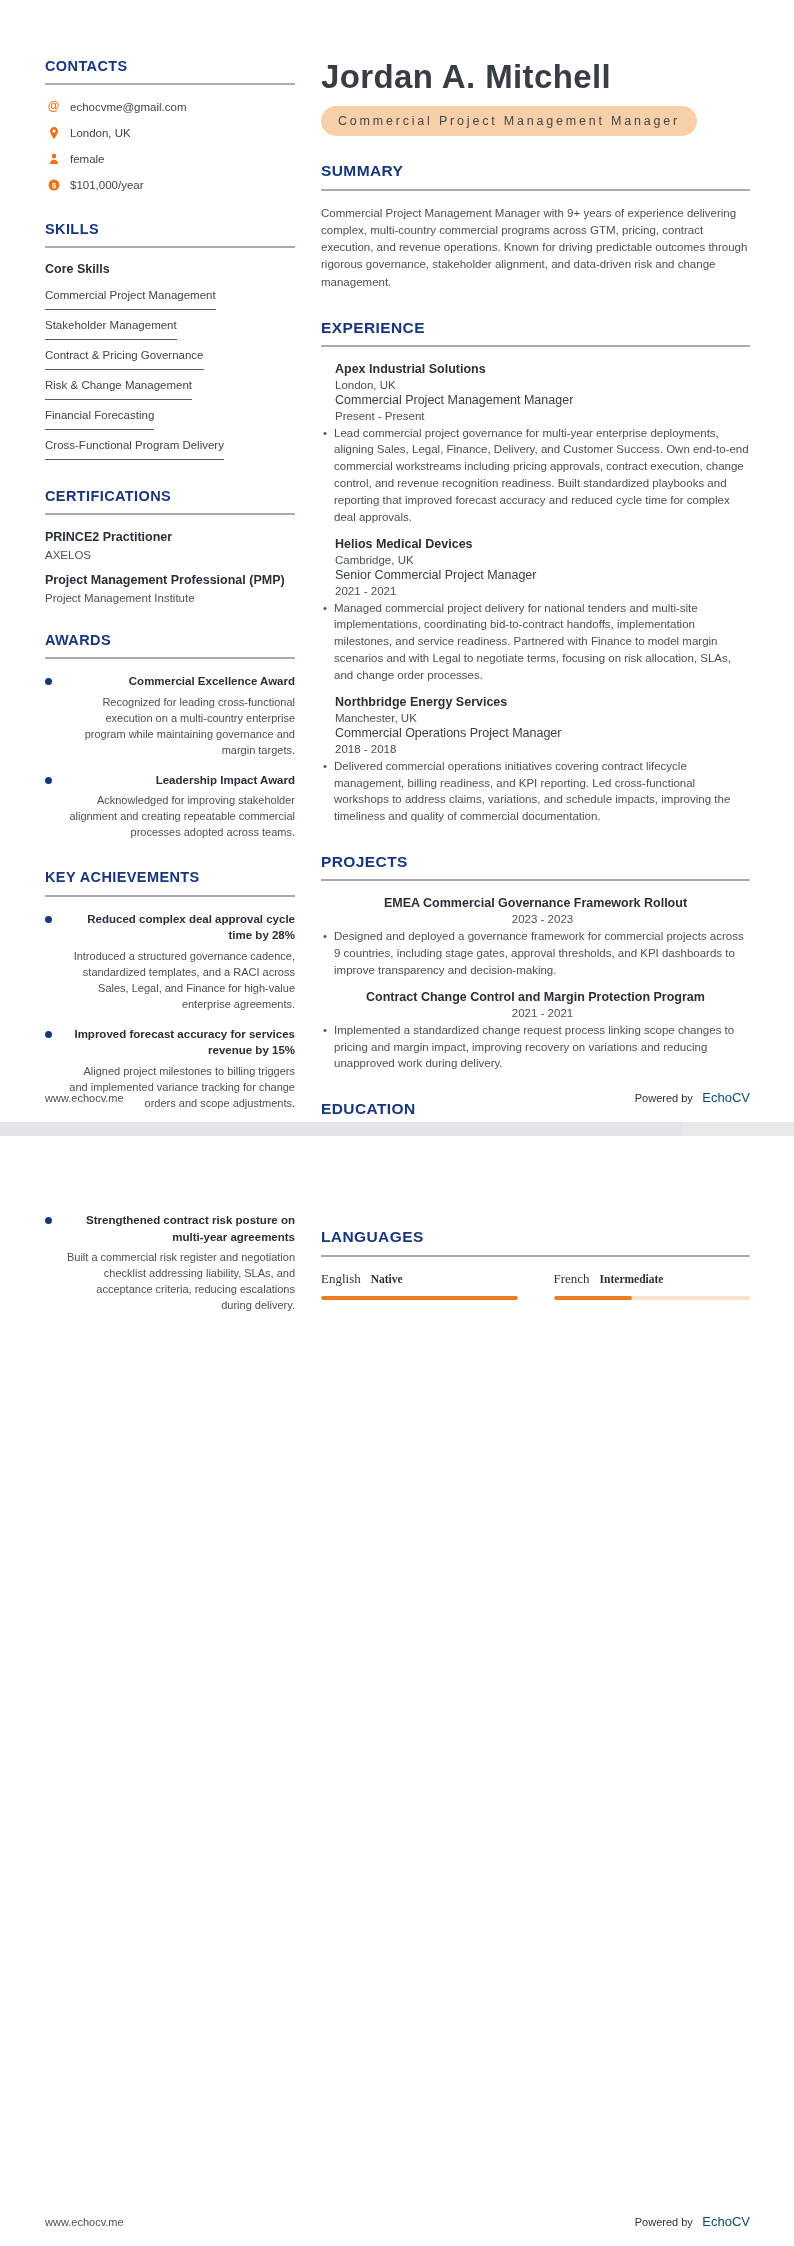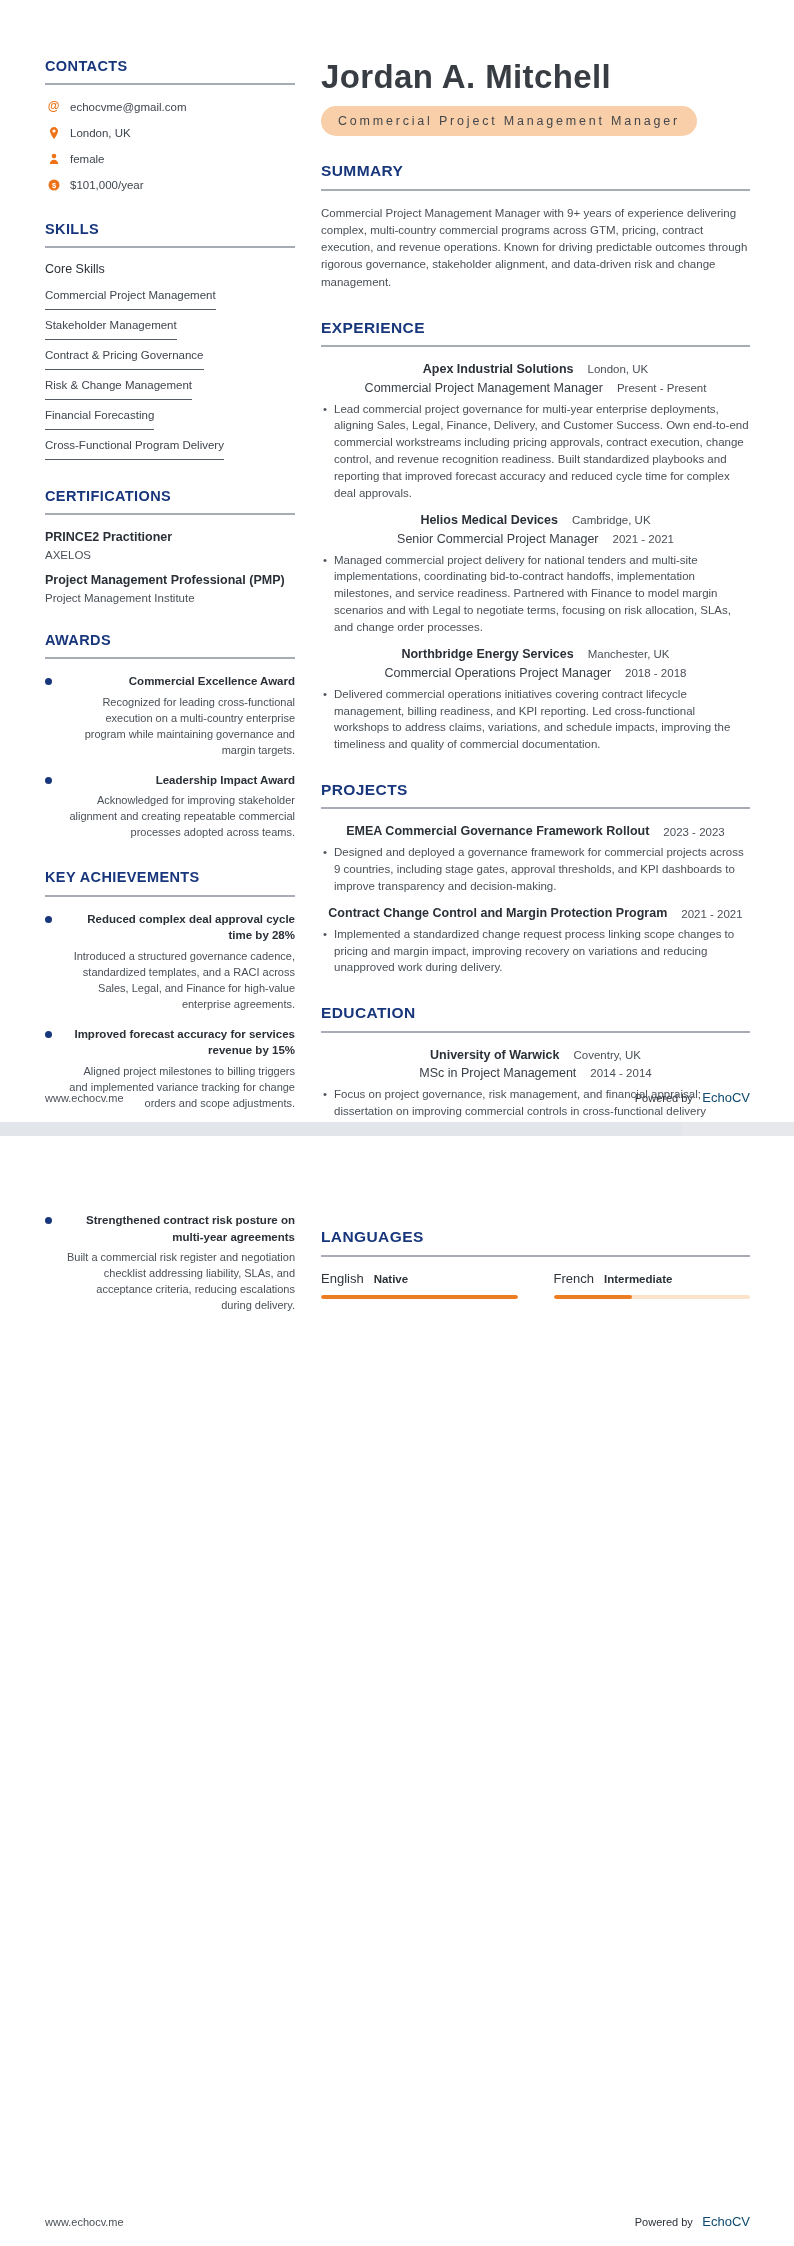--- a/index.html
+++ b/index.html
@@ -37,21 +37,21 @@
   }
   .main .sec-h{font-size:15.5px;}
   .rule{height:2px;background:#a7acb4;margin:8px 0 14px 0;}
 
   
   .citem{display:flex;align-items:center;gap:10px;margin:0 0 11px 2px;font-size:11.5px;color:#3f454d;line-height:1.3;}
   .cicon{width:13px;flex:0 0 13px;display:inline-flex;justify-content:center;color:#ee7318;font-weight:700;font-size:12px;}
   .cicon svg{display:block;}
 
   
-  .group-title{font-size:12.5px;font-weight:400;color:#2b3038;margin:0 0 12px 0;}
+  .group-title{font-size:12.5px;font-weight:700;color:#2b3038;margin:0 0 12px 0;}
   .skill{
     display:table;
     font-size:11.5px;color:#3f454d;
     padding-bottom:6px;border-bottom:1px solid #565c66;margin-bottom:8px;line-height:1.3;
   }
 
   
   .cert-name{font-size:12.5px;font-weight:700;color:#2b3038;line-height:1.35;margin:0 0 3px 0;}
   .cert-issuer{font-size:11.5px;color:#4a5057;margin:0 0 11px 0;}
 
@@ -69,36 +69,36 @@
     padding:8px 17px;
     font-size:12.5px;letter-spacing:2.8px;color:#44474b;font-weight:500;
     white-space:nowrap;
   }
   .hdr{margin-bottom:26px;}
 
   .para{font-size:11.5px;color:#4a5057;line-height:1.5;margin:0;}
 
   
   .entry{margin-bottom:11px;}
-  .erow{display:flex;justify-content:center;align-items:baseline;}
+  .erow{display:flex;justify-content:space-between;align-items:baseline;flex-direction:column;}
   .erow.center{align-items:center;}
   .company{font-size:12.5px;font-weight:700;color:#2b3038;line-height:1.4;}
   .role{font-size:12.5px;color:#3a4048;line-height:1.5;}
   .meta{font-size:11.5px;color:#4a5057;white-space:nowrap;margin-left:14px;}
   .bullet{
     position:relative;
     padding-left:13px;
     font-size:11.5px;color:#4a5057;line-height:1.46;
     margin:3px 0 0 0;
   }
   .bullet::before{content:"\2022";position:absolute;left:2px;top:0;color:#4a5057;}
 
   
   .langs{display:flex;gap:36px;}
-  .lang{flex:1 1 0;}
+  .lang{flex:1 1 0;font-family:Liberation Serif, serif;}
   .lang-head{display:flex;align-items:baseline;gap:10px;margin-bottom:9px;}
   .lang-name{font-size:13px;color:#2f353c;}
   .lang-level{font-size:11.5px;font-weight:700;color:#2b3038;}
   .bar{height:4px;background:#fbe3ca;border-radius:2px;overflow:hidden;}
   .bar-fill{height:100%;background:#ed7d23;border-radius:2px;}
 
   
   .pfoot{
     margin-top:auto;
     display:flex;justify-content:space-between;align-items:baseline;

